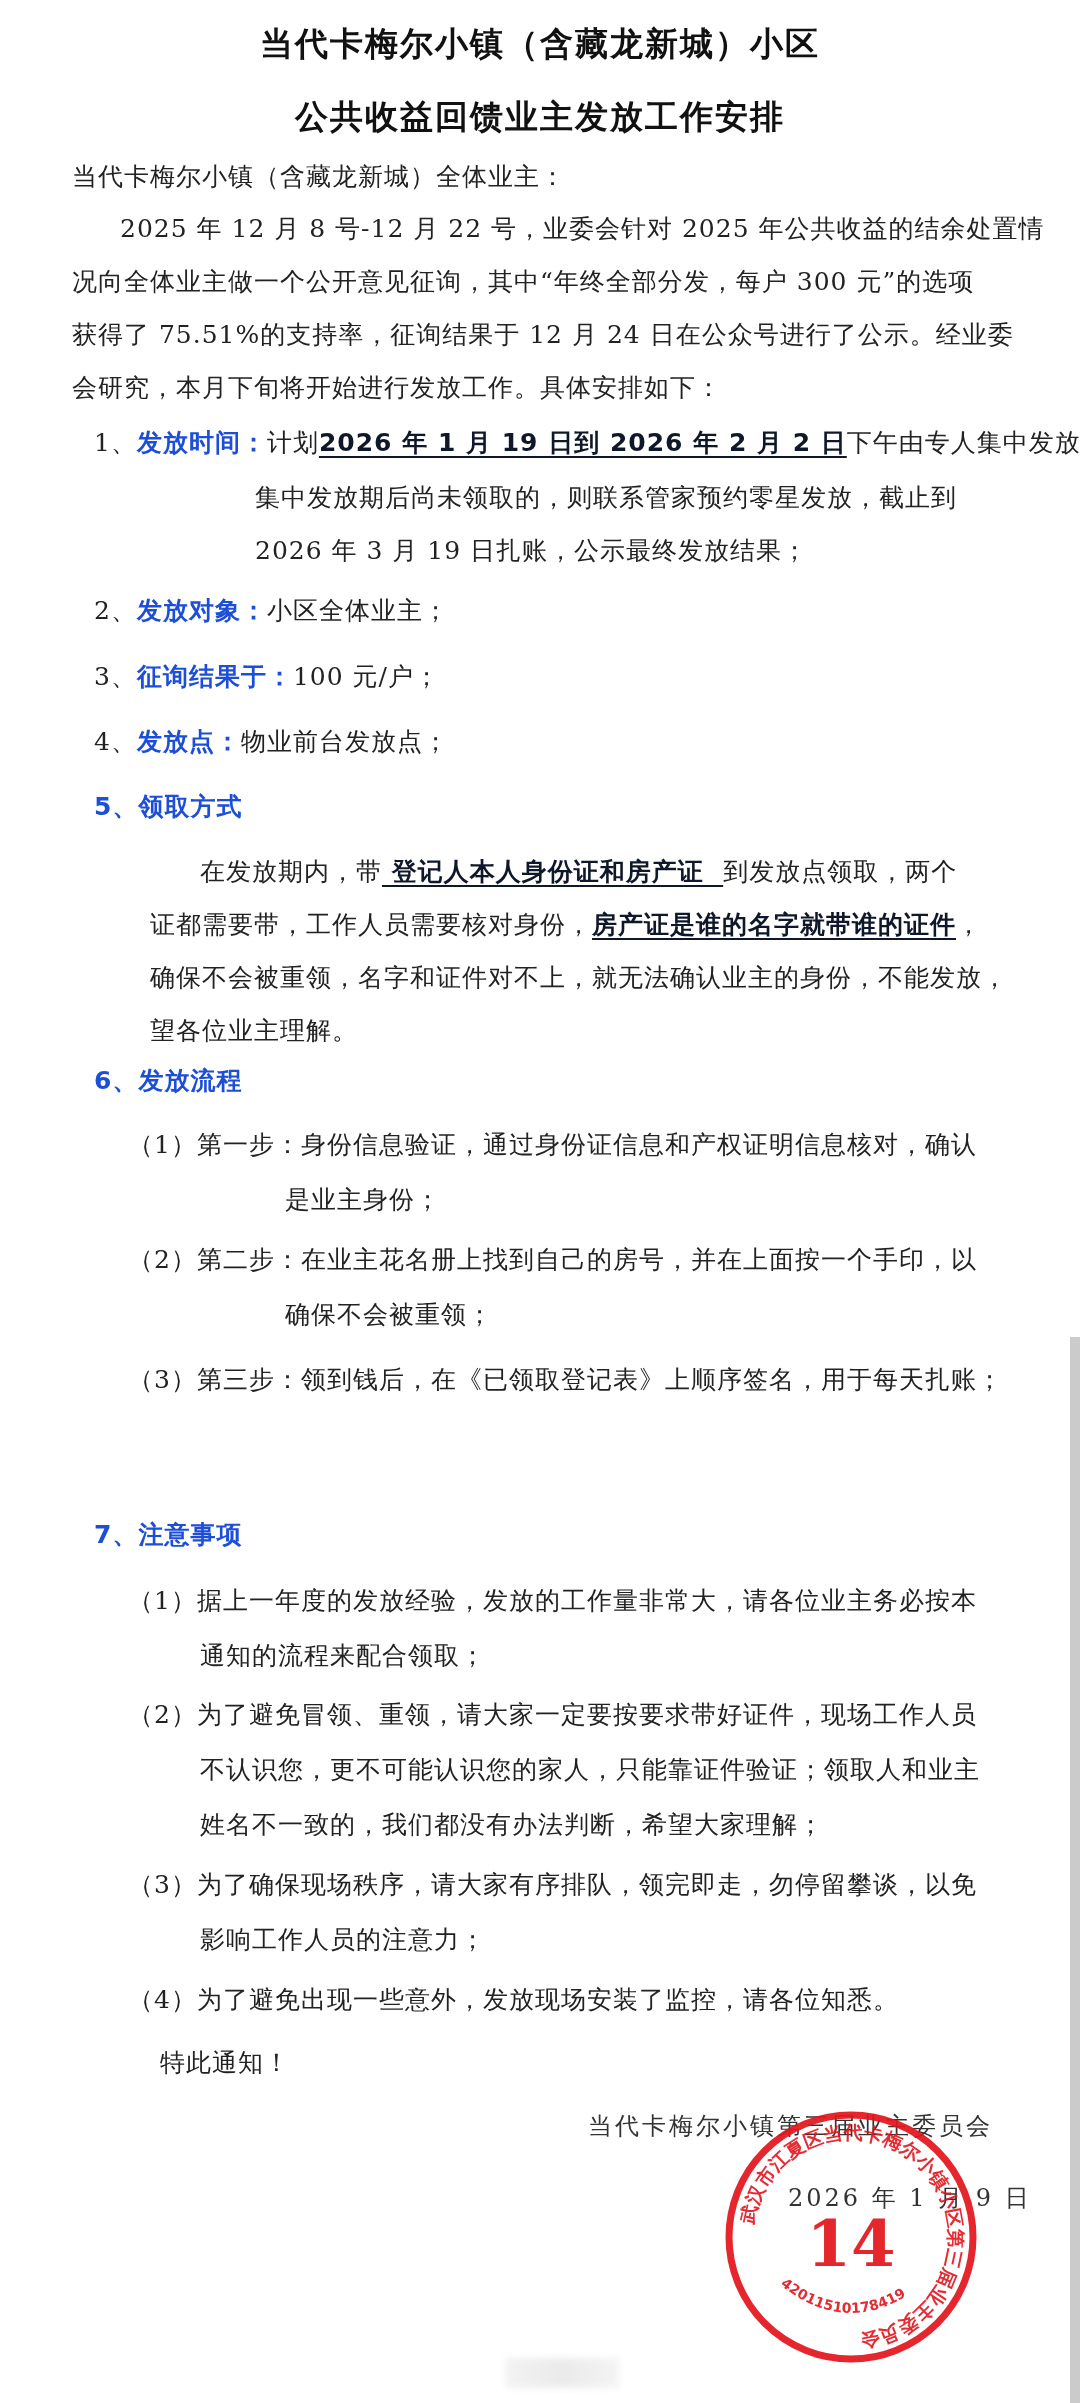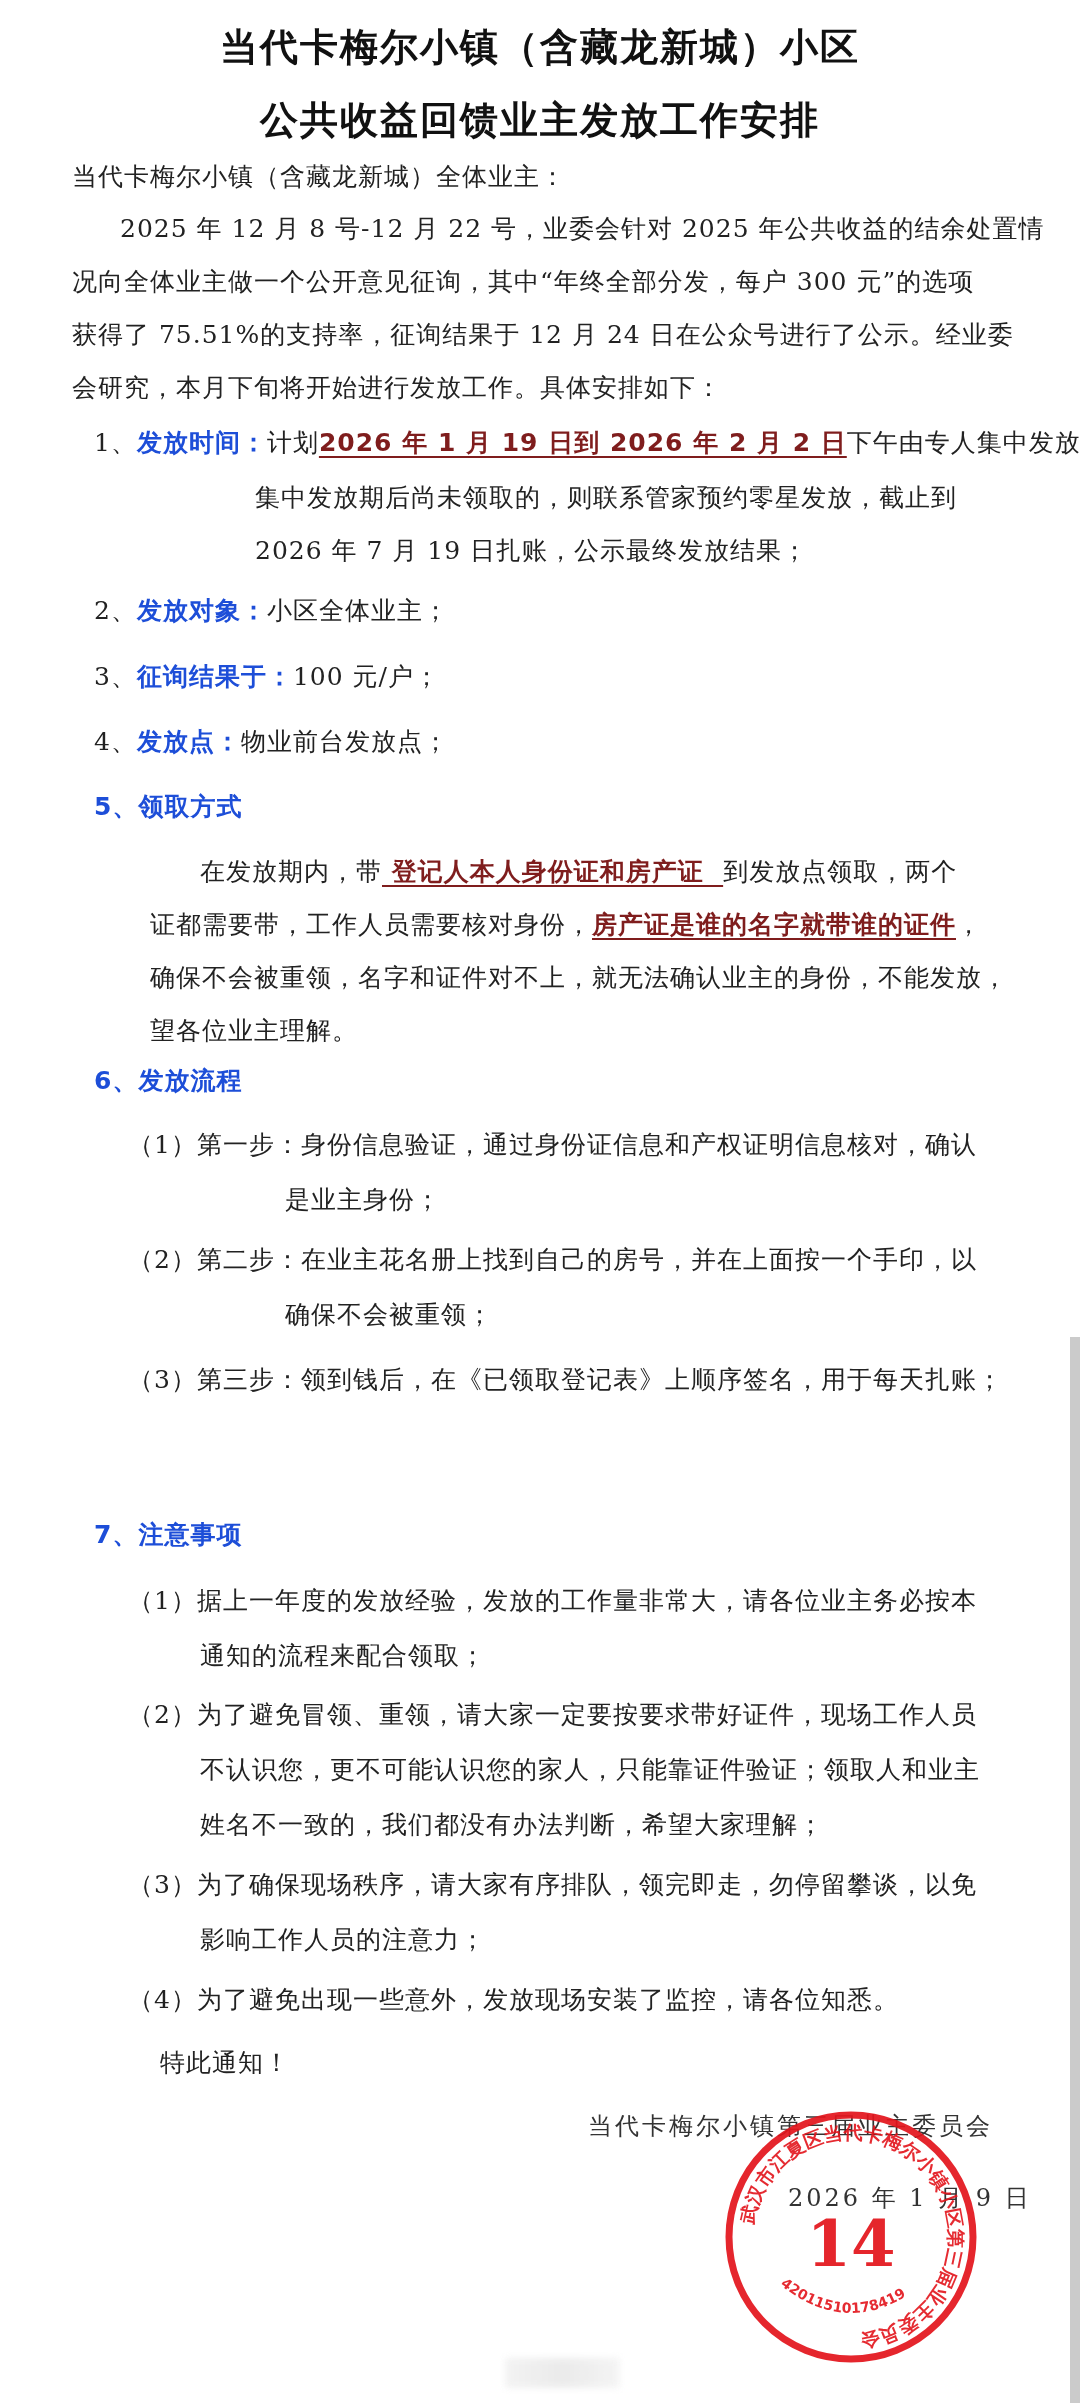--- a/index.html
+++ b/index.html
@@ -1,23 +1,23 @@
 <!DOCTYPE html>
 <html><head>
 <meta charset="utf-8">
 <style>
   html, body { margin: 0; padding: 0; background: #ffffff; }
   body { width: 1080px; height: 2403px; position: relative; overflow: hidden;
          font-family: "DejaVu Serif", "Liberation Serif", serif; color: #1a1a1a; }
   .abs { position: absolute; white-space: nowrap; }
-  .title { font-family: "DejaVu Sans", "Liberation Sans", sans-serif; font-weight: bold; font-size: 38px; color: #111; left: 0; width: 1080px; text-align: center; letter-spacing: 2px; }
+  .title { font-family: "DejaVu Sans", "Liberation Sans", sans-serif; font-weight: bold; font-size: 33px; color: #111; left: 0; width: 1080px; text-align: center; letter-spacing: 2px; }
   .body { font-size: 25px; letter-spacing: 1px; color: #222; }
   .h { font-family: "DejaVu Sans", "Liberation Sans", sans-serif; font-weight: bold; color: #1d4ed8; }
   .u { text-decoration: underline; text-decoration-thickness: 2px; text-underline-offset: 5px; }
-  .ub { font-family: "DejaVu Sans", "Liberation Sans", sans-serif; font-weight: bold; color: #7f1d1d; }
+  .ub { font-family: "DejaVu Sans", "Liberation Sans", sans-serif; font-weight: bold; color: #0f172a; }
   .scrollbar { position: absolute; left: 1070px; top: 1337px; width: 10px; height: 1066px; background: #cbcbcb; }
   .seal { position: absolute; left: 722px; top: 2108px; width: 258px; height: 258px; }
   .watermark { position: absolute; left: 505px; top: 2358px; width: 115px; height: 30px;
                background: linear-gradient(90deg, #f0f0f0, #e6e6e6, #f2f2f2); filter: blur(3px); opacity: .8; }
   .sign { font-size: 24px; letter-spacing: 3px; color: #333; }
 </style>
 </head>
 <body>
 
 <div class="abs title" style="top:22px;">当代卡梅尔小镇（含藏龙新城）小区</div>
@@ -27,21 +27,21 @@
 
 <div class="abs body" style="left:120px; top:212px;">2025 年 12 月 8 号-12 月 22 号，业委会针对 2025 年公共收益的结余处置情</div>
 <div class="abs body" style="left:72px; top:265px;">况向全体业主做一个公开意见征询，其中“年终全部分发，每户 300 元”的选项</div>
 <div class="abs body" style="left:72px; top:318px;">获得了 75.51%的支持率，征询结果于 12 月 24 日在公众号进行了公示。经业委</div>
 <div class="abs body" style="left:72px; top:371px;">会研究，本月下旬将开始进行发放工作。具体安排如下：</div>
 
 <div class="abs body" style="left:94px; top:426px;">
   <span>1、</span><span class="h">发放时间：</span><span>计划</span><span class="ub u">2026 年 1 月 19 日到 2026 年 2 月 2 日</span><span>下午由专人集中发放，</span>
 </div>
 <div class="abs body" style="left:255px; top:481px;">集中发放期后尚未领取的，则联系管家预约零星发放，截止到</div>
-<div class="abs body" style="left:255px; top:534px;">2026 年 7 月 19 日扎账，公示最终发放结果；</div>
+<div class="abs body" style="left:255px; top:534px;">2026 年 3 月 19 日扎账，公示最终发放结果；</div>
 
 <div class="abs body" style="left:94px; top:594px;">
   <span>2、</span><span class="h">发放对象：</span><span>小区全体业主；</span>
 </div>
 
 <div class="abs body" style="left:94px; top:660px;">
   <span>3、</span><span class="h">征询结果于：</span><span>100 元/户；</span>
 </div>
 
 <div class="abs body" style="left:94px; top:725px;">

